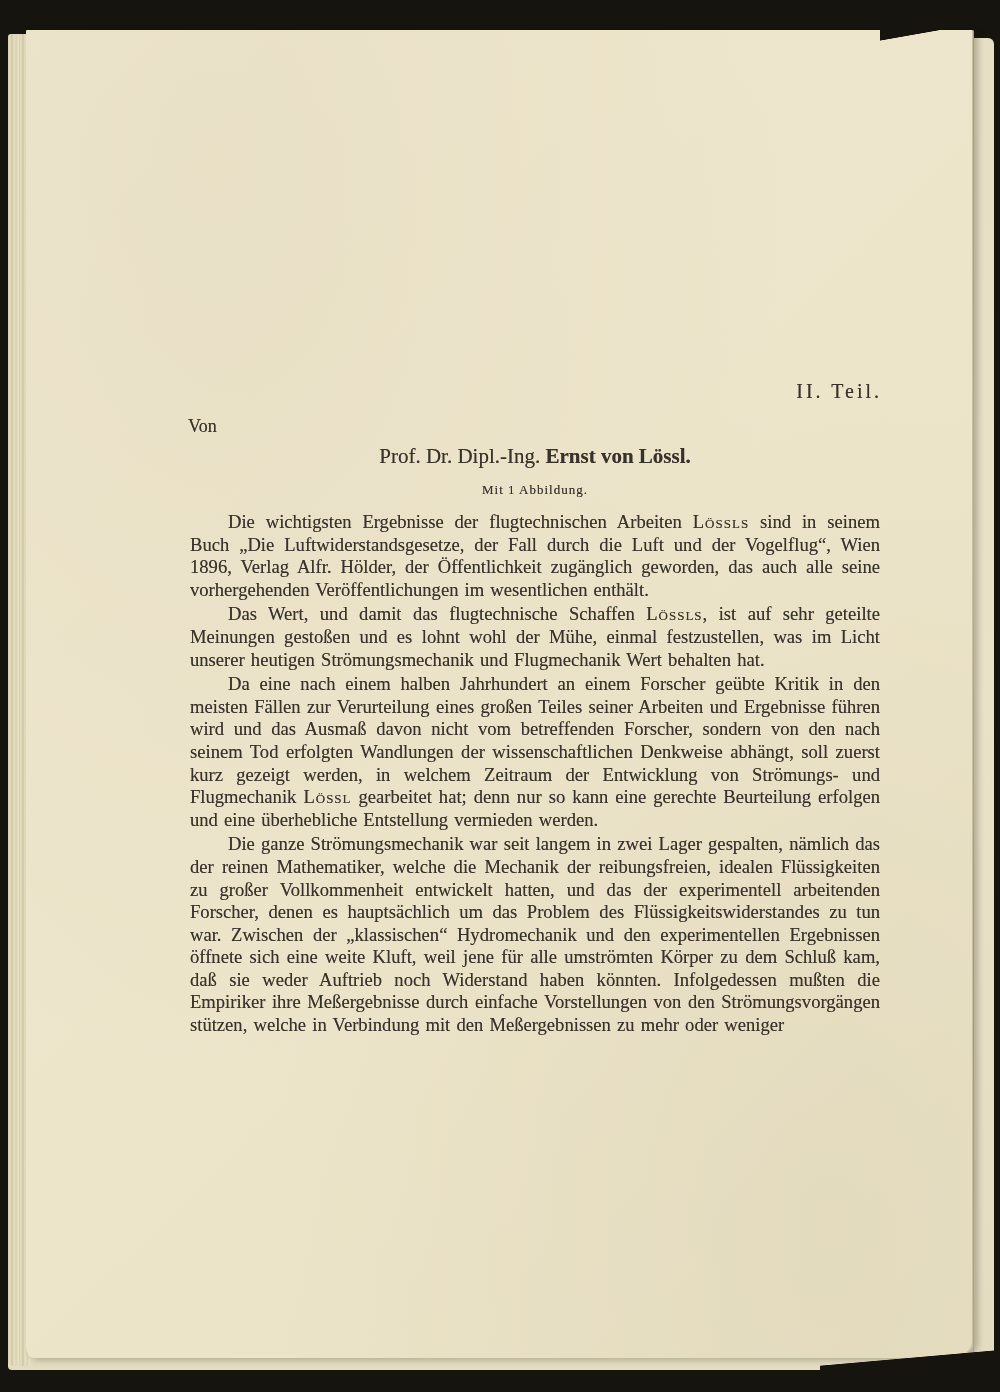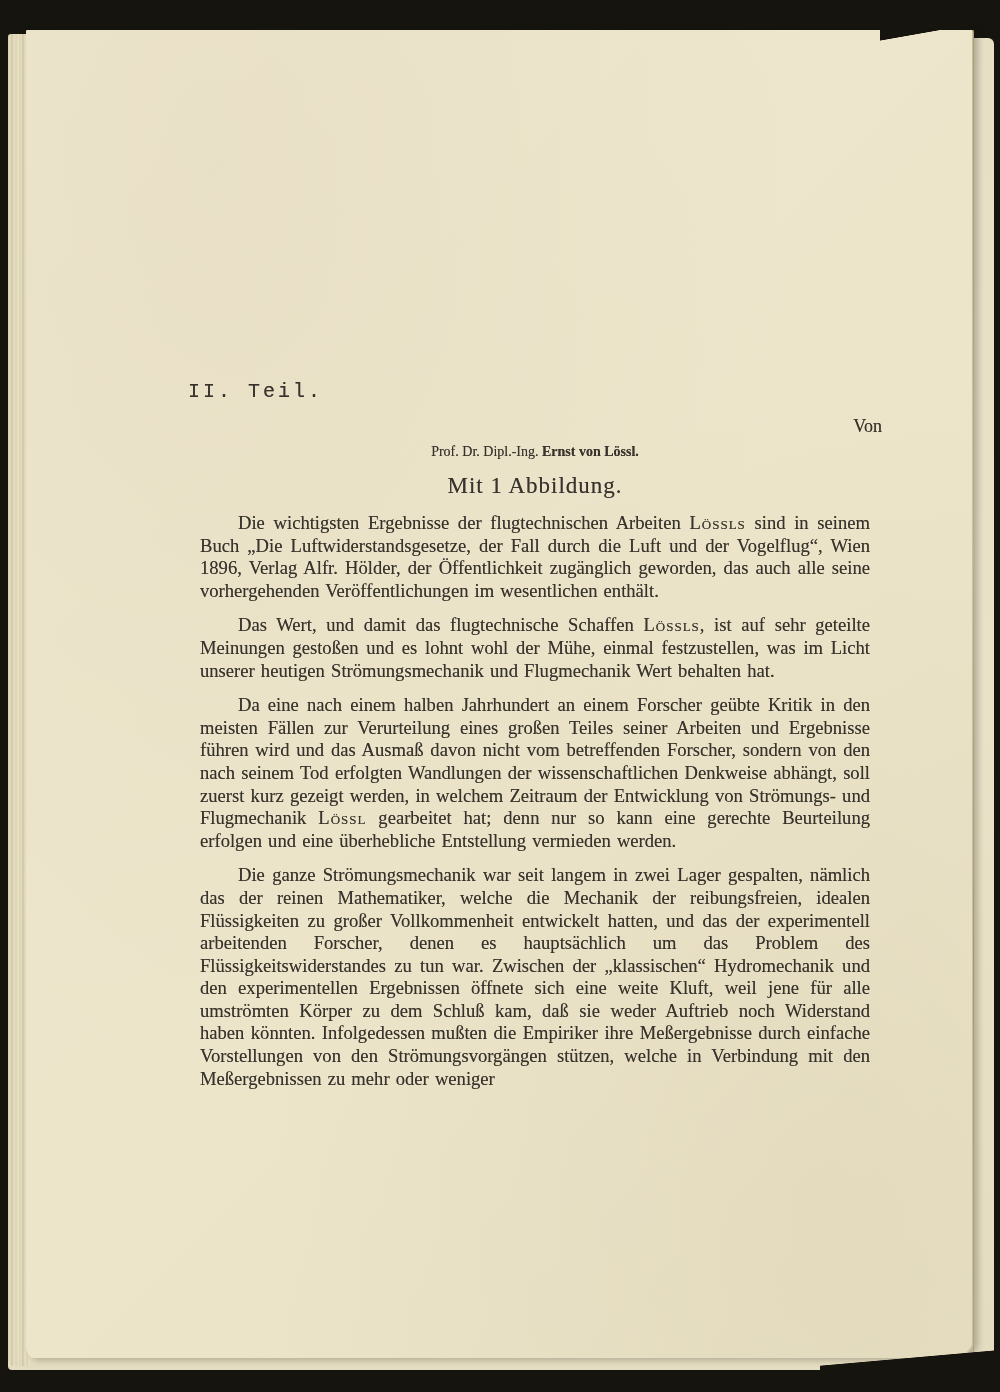--- a/index.html
+++ b/index.html
@@ -99,67 +99,66 @@
   
   .content {
     position: absolute;
     left: 162px;
     top: 350px;
     width: 694px;
     color: #37322b;
   }
 
   .part-heading {
-    text-align: left;
+    text-align: right;
     font-size: 20px;
     letter-spacing: 3px;
     margin: 0 0 13px 0;
-    font-family: Liberation Mono, monospace;
   }
 
   .title {
     text-align: center;
     font-weight: bold;
     font-size: 25px;
     line-height: 32px;
     letter-spacing: 0.2px;
     margin: 0;
   }
 
   .byline-label {
-    text-align: right;
+    text-align: left;
     font-size: 18px;
     margin: 9px 0 0 0;
   }
 
   .author-line {
     text-align: center;
-    font-size: 14px;
+    font-size: 21px;
     margin: 7px 0 0 0;
   }
   .author-name { font-weight: bold; }
 
   .figure-note {
     text-align: center;
-    font-size: 23px;
+    font-size: 13px;
     letter-spacing: 1px;
     margin: 13px 0 0 0;
   }
 
   .body-text {
     margin-top: 13px;
     font-size: 18.6px;
     line-height: 22.6px;
     text-align: justify;
     word-spacing: 1.5px;
     hyphens: auto;
     -webkit-hyphens: auto;
   }
   .body-text p {
-    margin: 12px;
+    margin: 2px;
     text-indent: 38px;
   }
   .sc {
     font-variant: small-caps;
     letter-spacing: 1px;
   }
 
   
   .content, .content * {
     text-shadow: 0 0 0.5px rgba(55,50,43,0.55);

